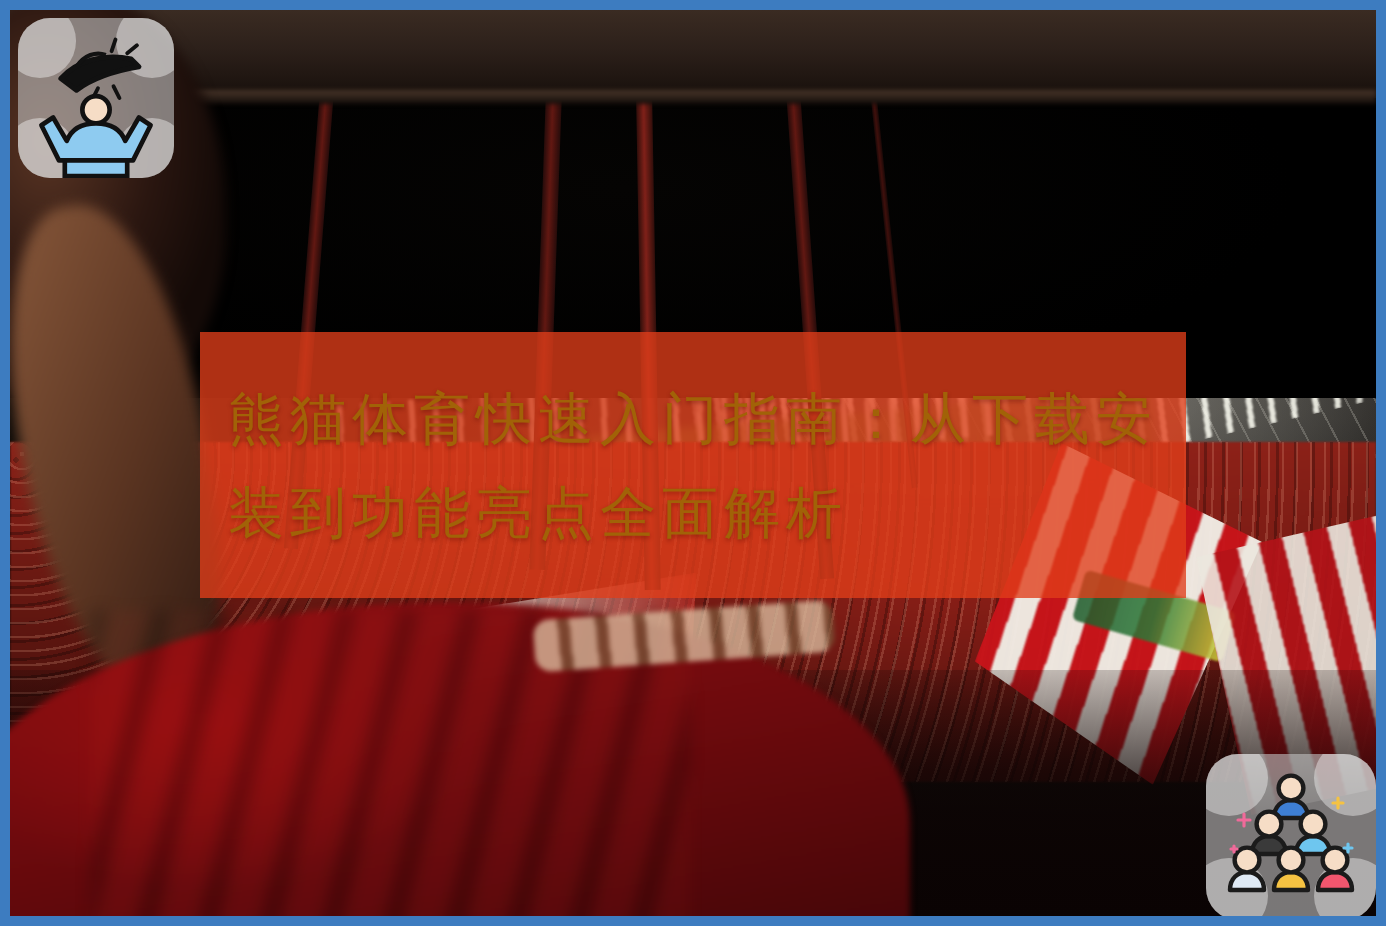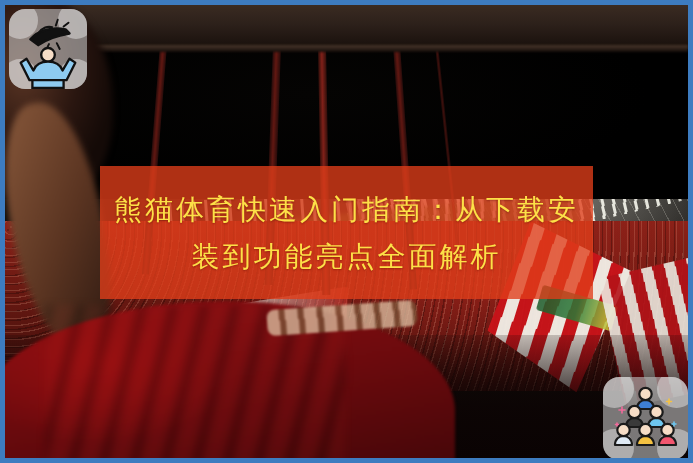--- a/index.html
+++ b/index.html
@@ -182,21 +182,21 @@
     <div class="ph-layer" id="crowd-dark"></div>
 
     <div class="ph-layer" id="fg-head"></div>
     <div class="ph-layer" id="fg-arm"></div>
     <div class="ph-layer" id="fg-shirt"></div>
     <div class="ph-layer" id="fg-shirt-fold"></div>
     <div class="ph-layer" id="fg-fingers"></div>
   </div>
 
   <div id="title-banner" style="background: rgba(224, 62, 26, 0.78);">
-    <p id="title-text" style="color: #fde047; text-align: center;">熊猫体育快速入门指南：从下载安装到功能亮点全面解析</p>
+    <p id="title-text" style="color: #a16207;">熊猫体育快速入门指南：从下载安装到功能亮点全面解析</p>
   </div>
 
   <div class="wm" id="wm-top-left">
     <span class="dots">
       <i class="tl"></i>
         <i class="tr"></i>
         <i class="bl"></i>
         <i class="br"></i>
     </span>
     <svg viewBox="0 0 80 80">

